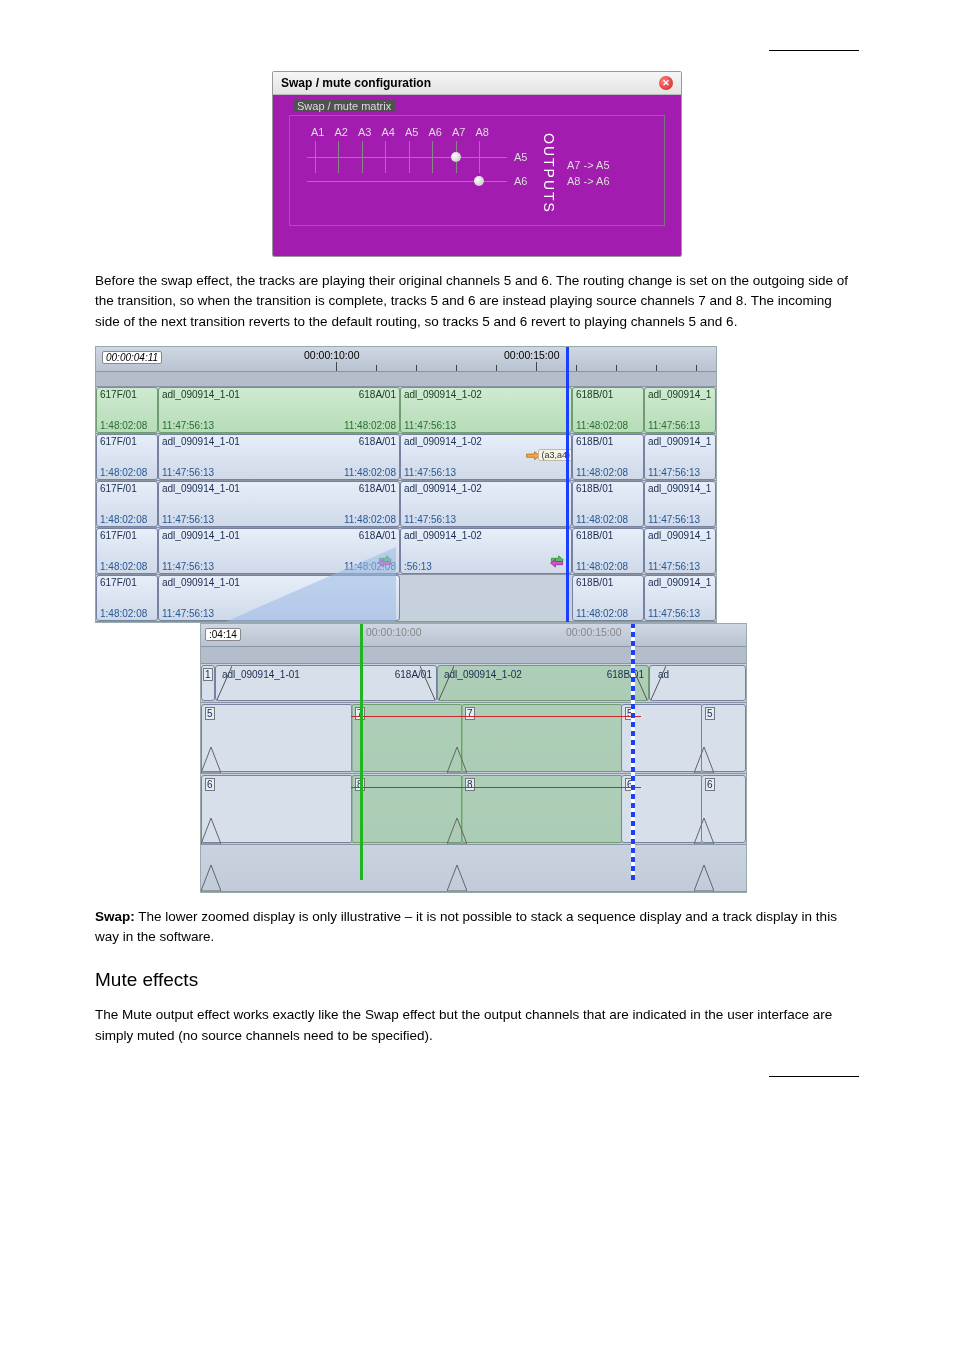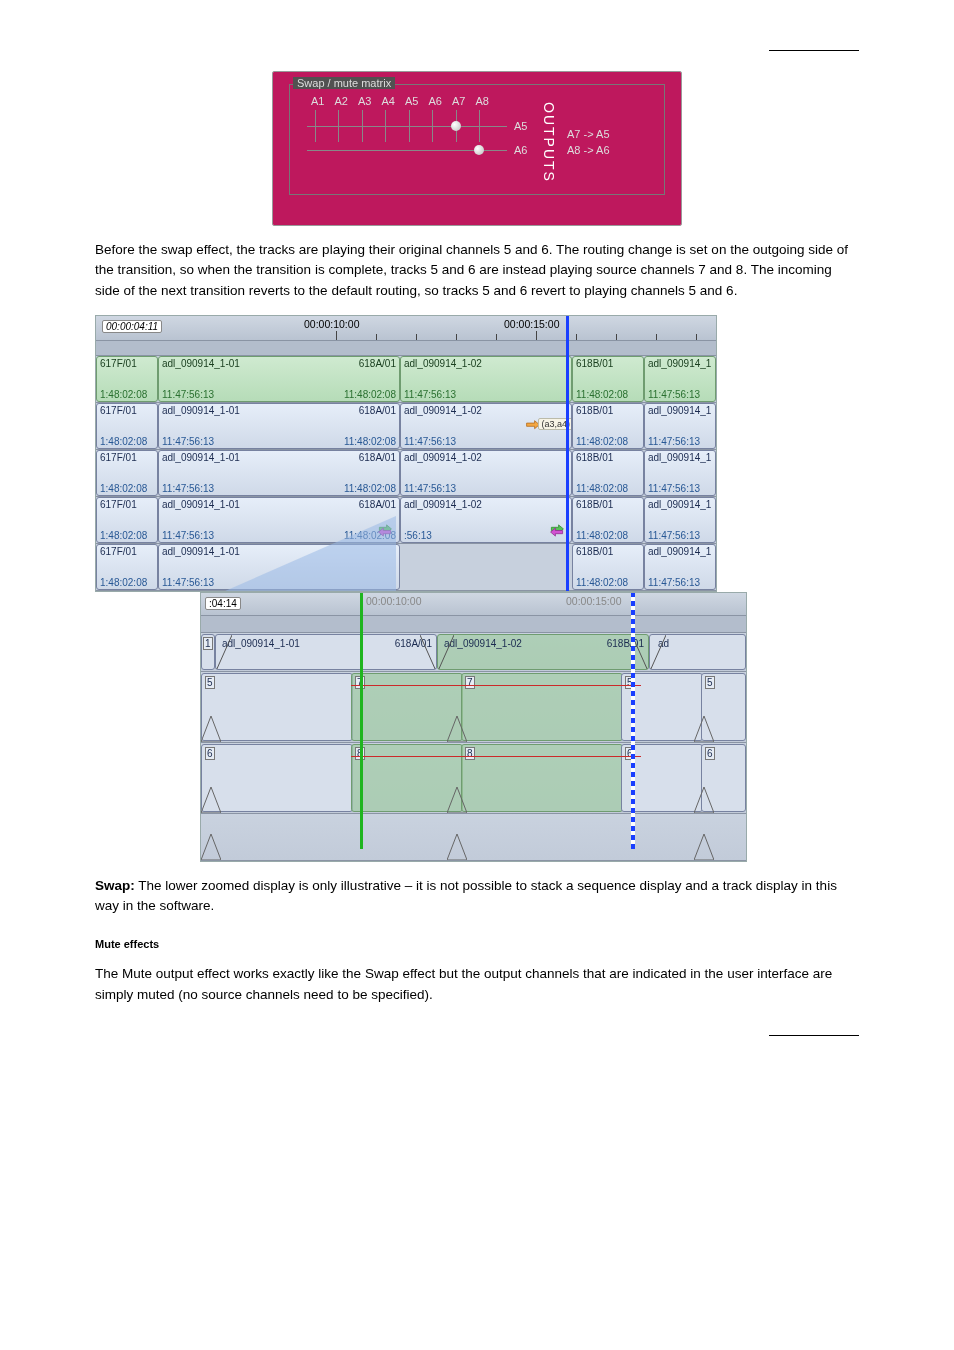--- a/index.html
+++ b/index.html
@@ -45,23 +45,23 @@
   }
   .close-btn {
     width: 14px; height: 14px;
     border-radius: 50%;
     background: radial-gradient(circle at 35% 35%, #ff7b7b, #cc2222);
     display: flex; align-items: center; justify-content: center;
     font-size: 9px; color: #fff;
     cursor: pointer;
   }
   .swap-body {
-    background: #be185d;
+    background: #a21caf;
     color: #e7e7e7;
-    padding: 12px 16px 30px 16px;
+    padding: 20px 16px 30px 16px;
     font-size: 12px;
     position: relative;
   }
   .swap-fieldset-label {
     font-size: 11px;
     color: #ddd;
     position: absolute;
     top: 5px;
     left: 20px;
     background: #515151;
@@ -130,21 +130,21 @@
     font-size: 11px;
     color: #ddd;
   }
 
   .body-text {
     font-size: 13.5px;
     line-height: 1.5;
     margin: 14px 0;
   }
   .note-label { font-weight: bold; }
-  .section-hdr { font-weight: bold; margin: 22px 0 6px 0; font-size: 11px; }
+  .section-hdr { font-weight: normal; margin: 22px 0 6px 0; font-size: 19px; }
 
   
   .tl-upper {
     width: 620px;
     border: 1px solid #9aa;
     font-size: 10px;
     position: relative;
     background: #c9d2df;
     overflow: hidden;
   }
@@ -317,20 +317,24 @@
     width: 20px; height: 26px;
   }
   .figure-wrap { position: relative; margin-bottom: 0; }
 </style>
 </head>
 <body>
 
 <div class="page-header"></div>
 
 <div class="swap-panel">
+  <div class="swap-titlebar">
+    <span>Swap / mute configuration</span>
+    <div class="close-btn">✕</div>
+  </div>
   <div class="swap-body">
     <div class="swap-fieldset-border">
       <span class="swap-fieldset-label">Swap / mute matrix</span>
       <div class="src-labels">
         <span>A1</span>
         <span>A2</span>
         <span>A3</span>
         <span>A4</span>
         <span>A5</span>
         <span>A6</span>

